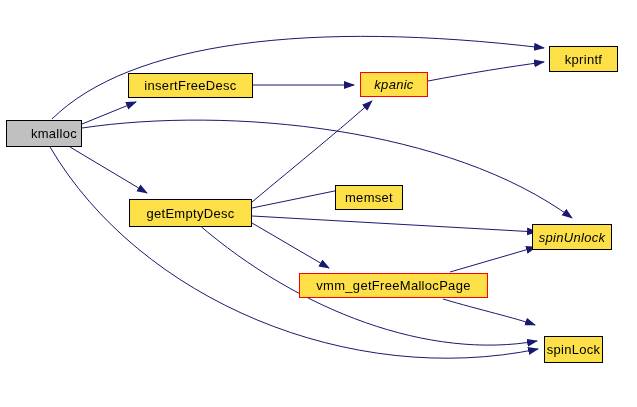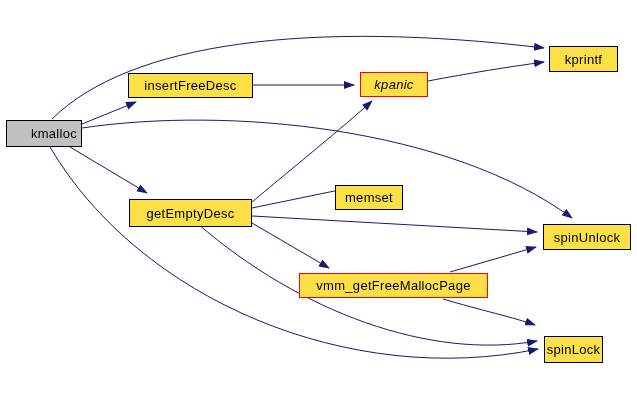--- a/index.html
+++ b/index.html
@@ -72,17 +72,17 @@
       <path d="M450,272 L536,247" class="edge" stroke="#191970" marker-end="url(#arrow)"></path>
       <path d="M443,299 C480,310 516,318 535,325" class="edge" stroke="#191970" marker-end="url(#arrow)"></path>
     </svg>
   <div id="nodes-layer">
       <div class="node root" style="left: 6px; top: 120px; width: 76px; height: 27px;">kmalloc</div>
       <div class="node" style="left: 128px; top: 73px; width: 125px; height: 25px;">insertFreeDesc</div>
       <div class="node red" style="left: 360px; top: 72px; width: 68px; height: 25px; font-style: italic;">kpanic</div>
       <div class="node" style="left: 549px; top: 46px; width: 69px; height: 26px;">kprintf</div>
       <div class="node" style="left: 129px; top: 199px; width: 123px; height: 28px;">getEmptyDesc</div>
       <div class="node" style="left: 335px; top: 173px; width: 68px; height: 25px; margin-top: 12px;">memset</div>
-      <div class="node" style="left: 543px; top: 224px; width: 88px; height: 26px;">spinUnlock</div>
+      <div class="node" style="left: 532px; top: 224px; width: 80px; height: 26px; font-style: italic;">spinUnlock</div>
       <div class="node red" style="left: 299px; top: 273px; width: 189px; height: 25px;">vmm_getFreeMallocPage</div>
       <div class="node" style="left: 544px; top: 336px; width: 59px; height: 27px;">spinLock</div>
     </div>
 </div>
 
 </body></html>

